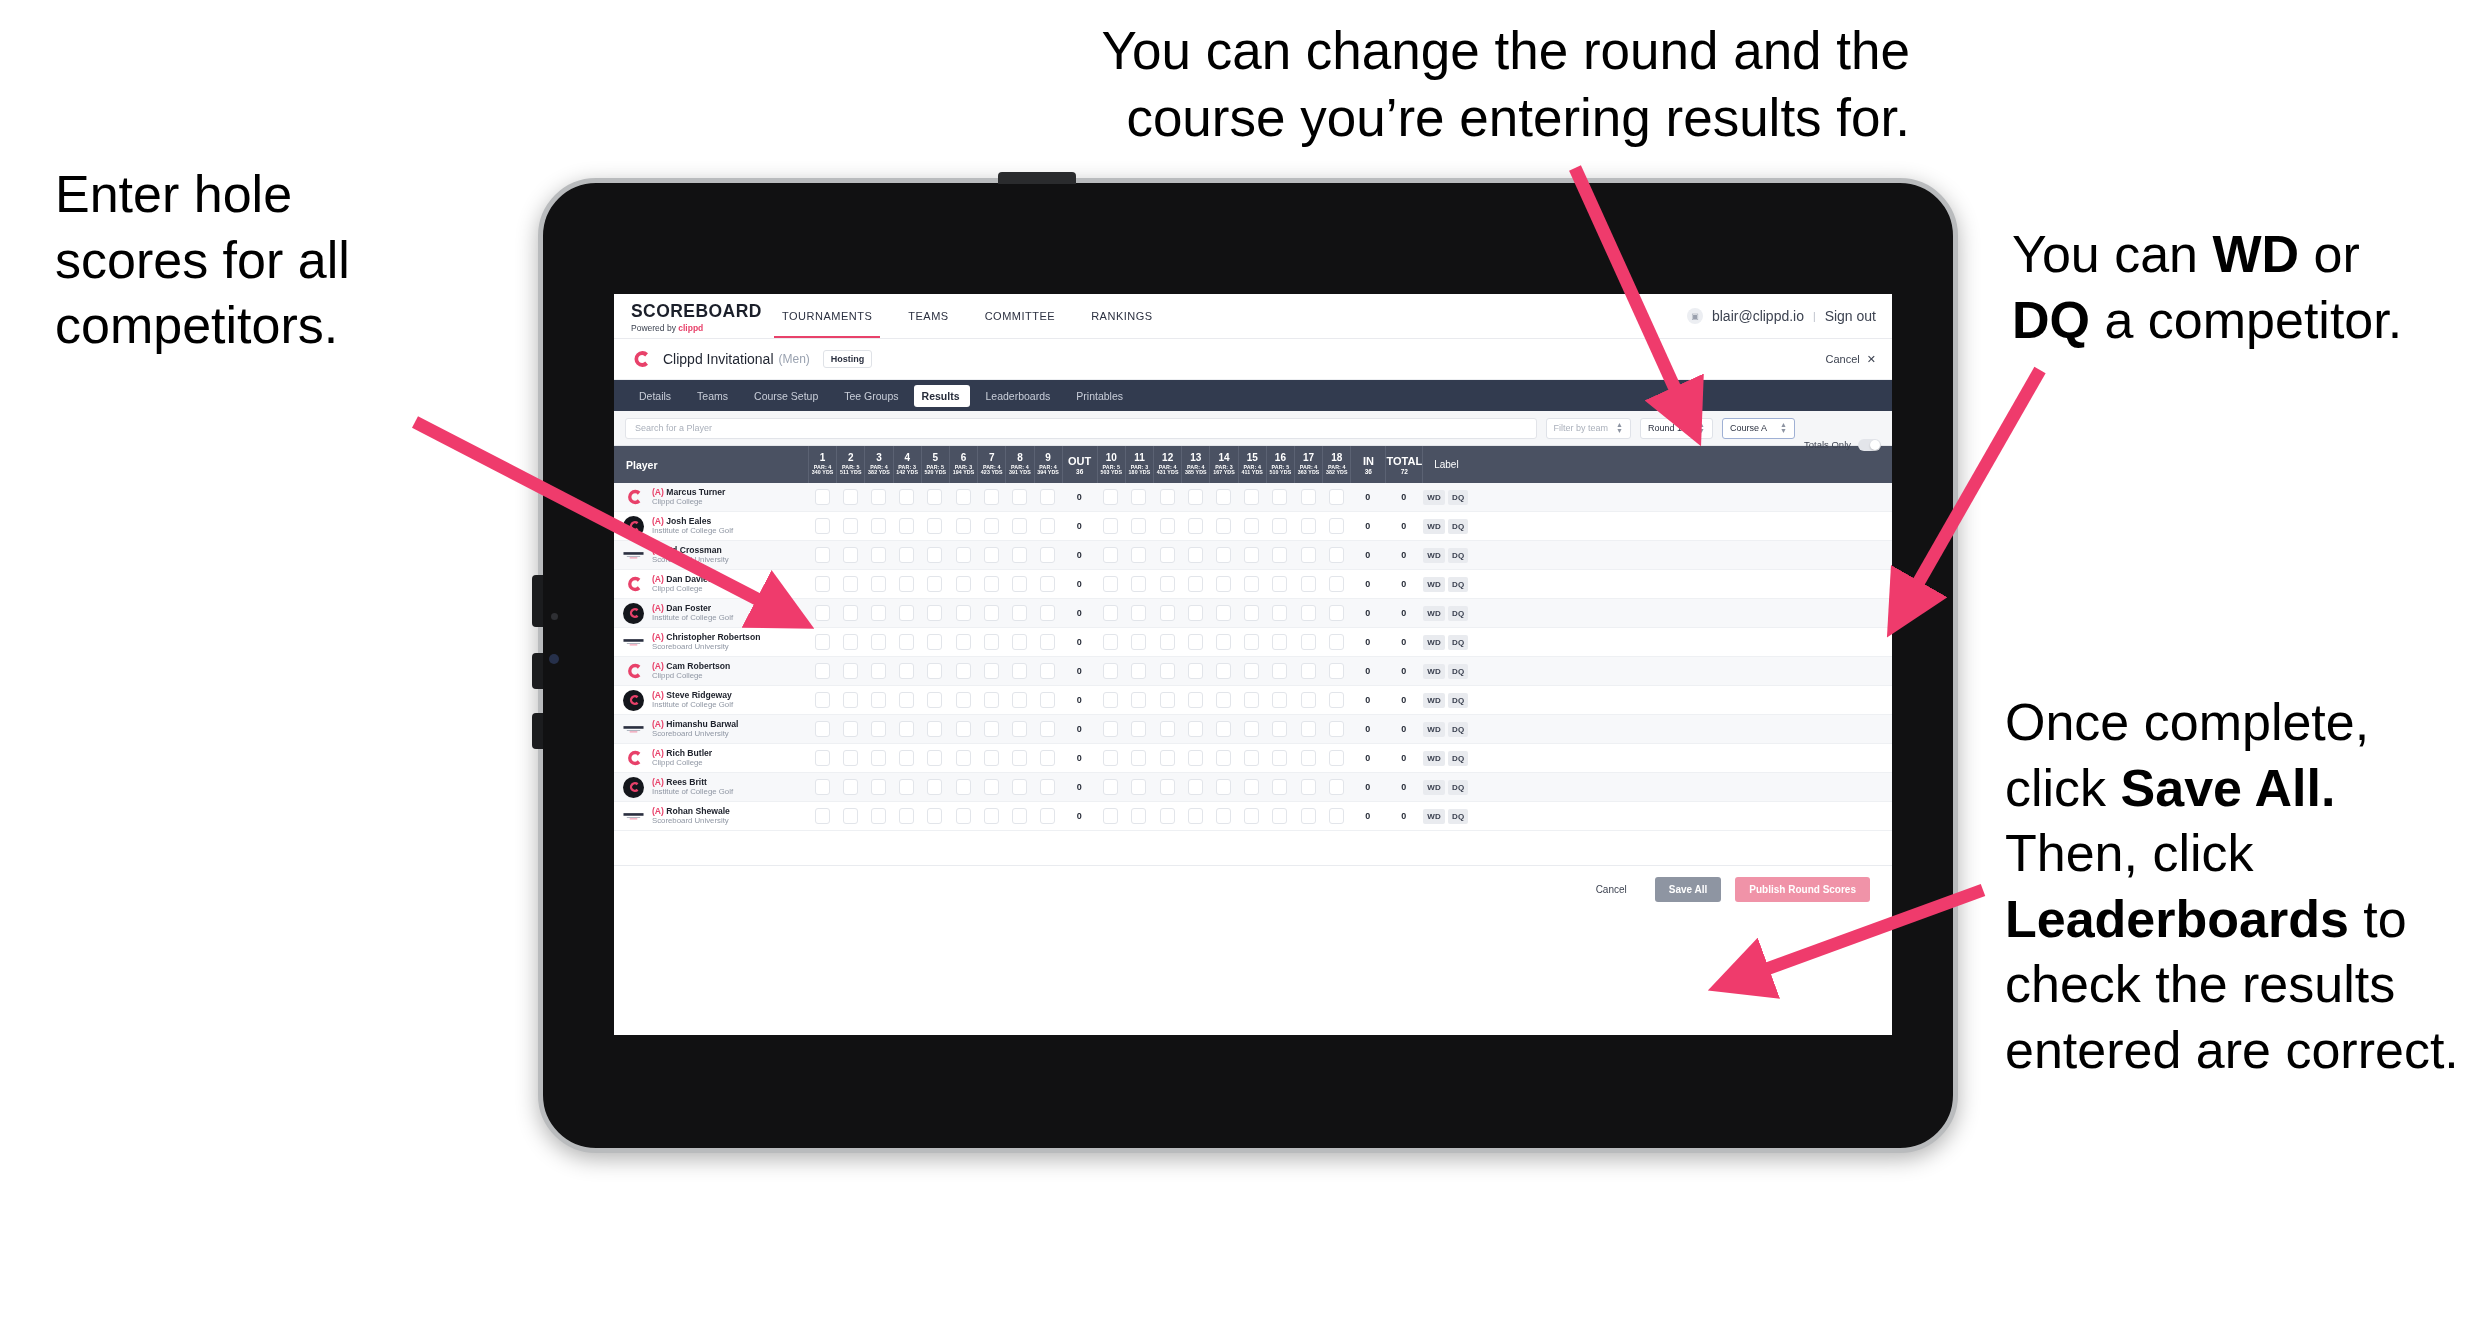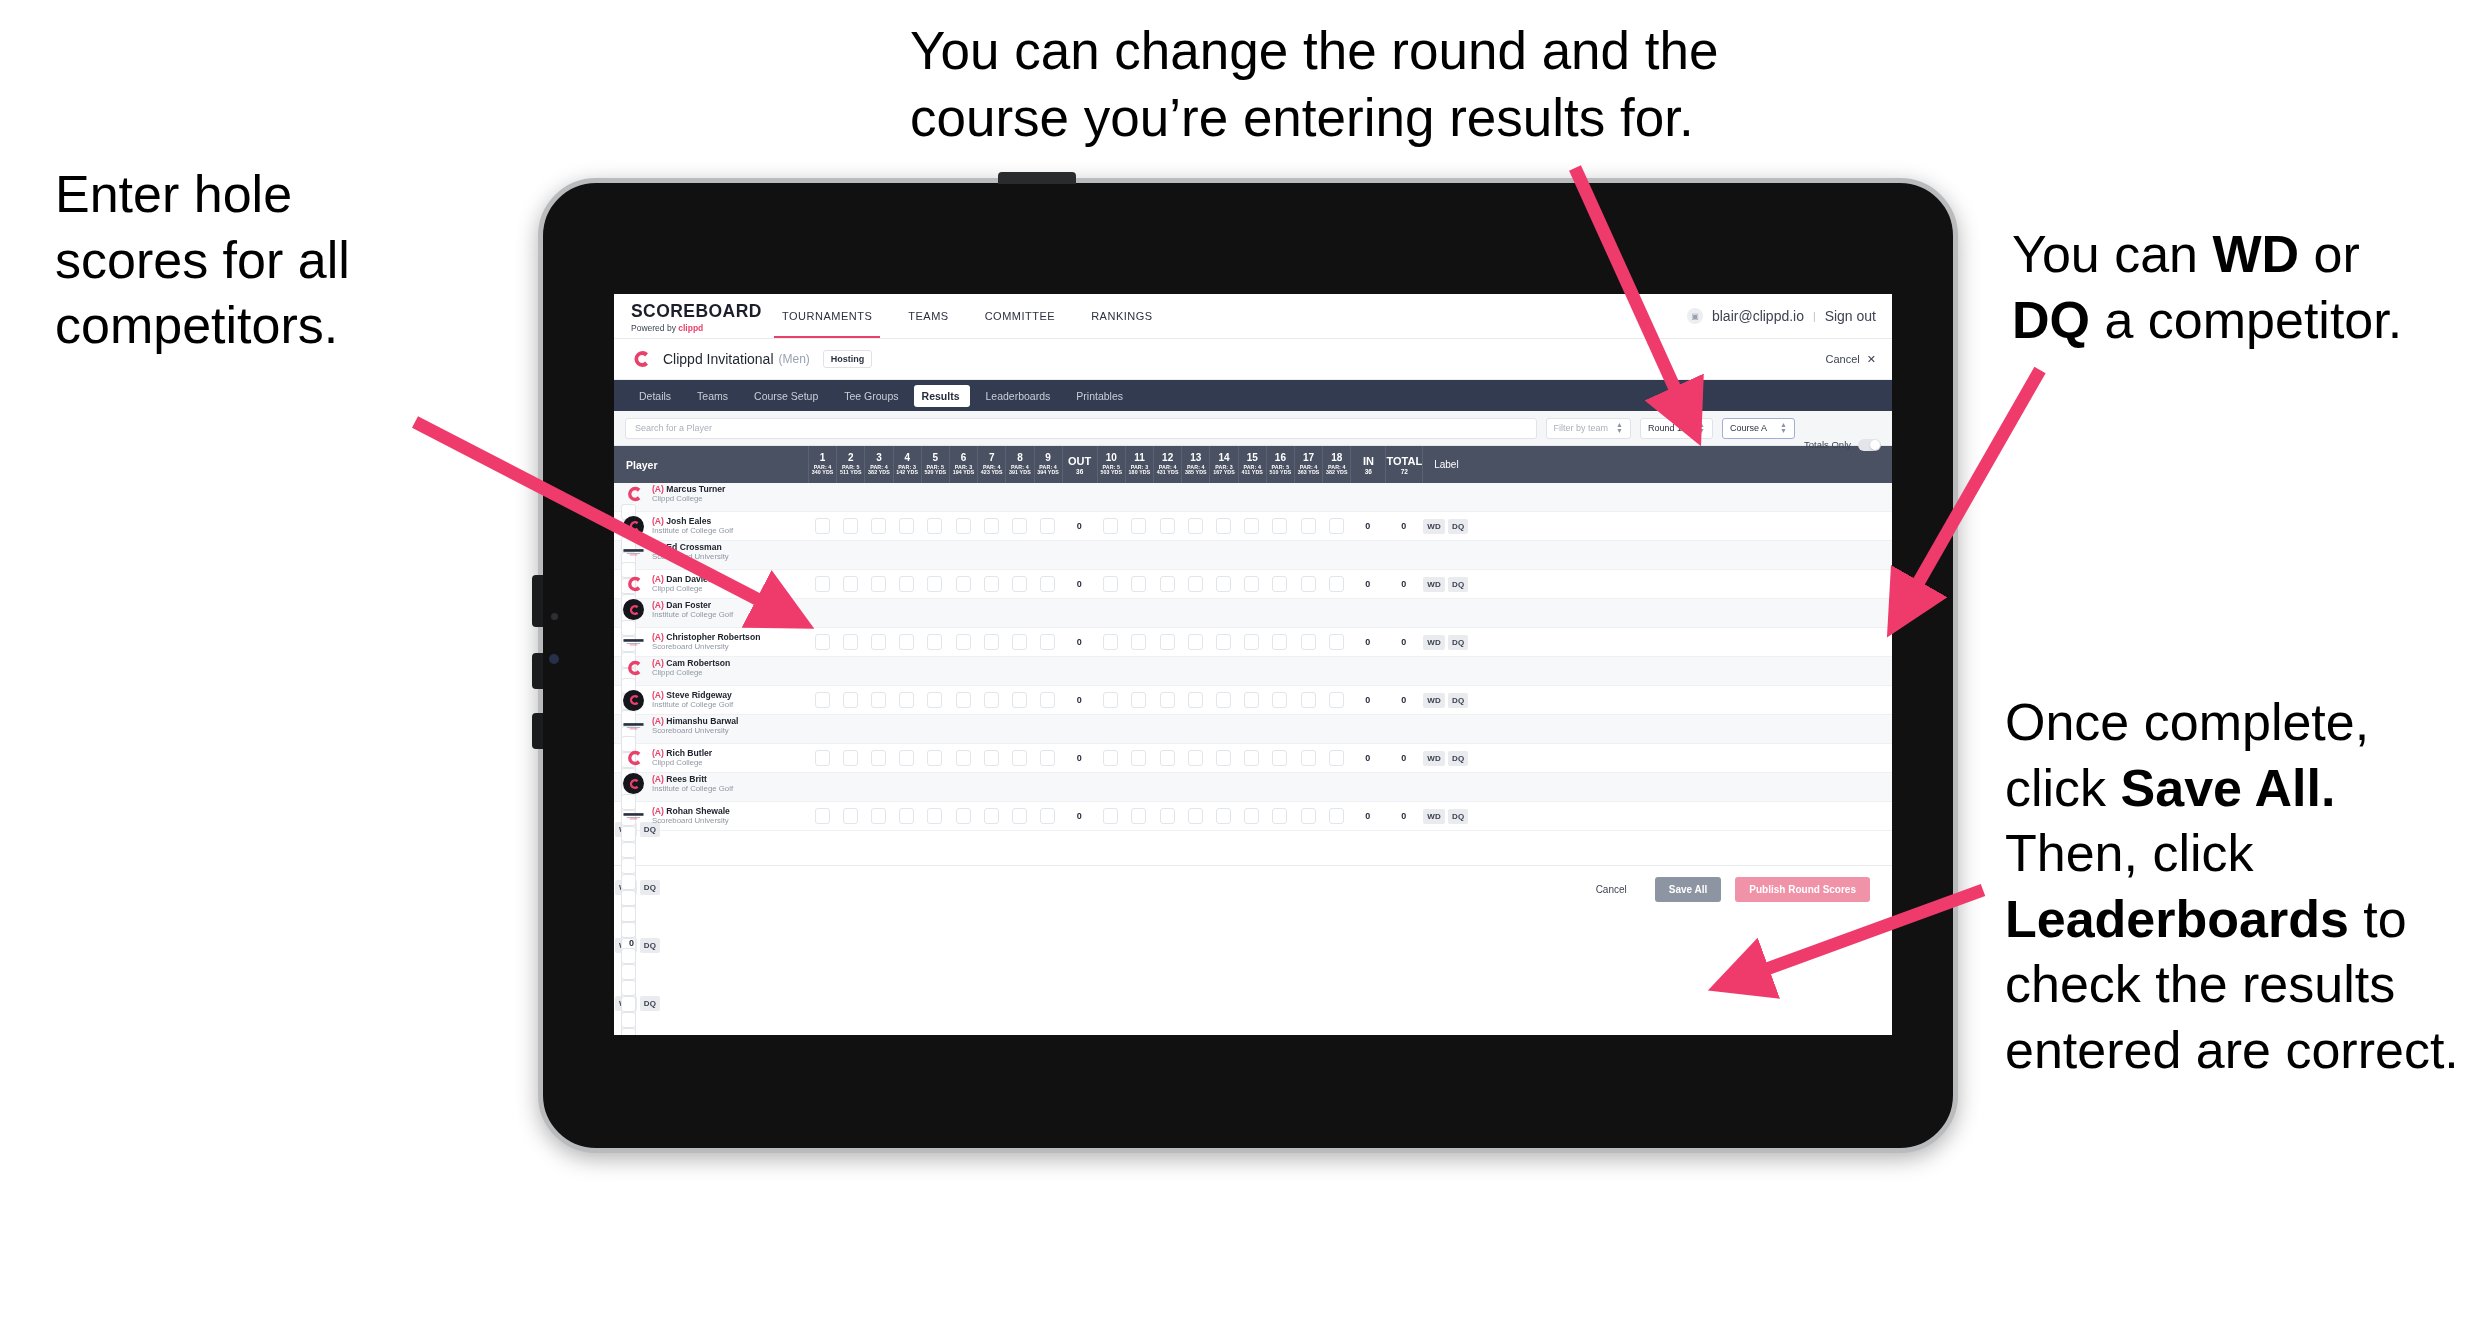--- a/index.html
+++ b/index.html
@@ -14,21 +14,21 @@
   
   .anno {
     position: absolute;
     color: #000;
     font-family: "Liberation Sans", sans-serif;
     font-weight: 400;
     line-height: 1.26;
     white-space: pre-line;
   }
   .anno b { font-weight: 700; }
-  #anno-top      { left: 910px;  top: 18px;   width: 1000px; font-size: 53px; text-align:left; }
+  #anno-top      { left: 910px;  top: 18px;   width: 1000px; font-size: 53px; text-align:right; }
   #anno-left     { left: 55px;   top: 162px;  width: 420px;  font-size: 52px; }
   #anno-right    { left: 2012px; top: 222px;  width: 470px;  font-size: 52px; }
   #anno-bottomr  { left: 2005px; top: 690px;  width: 480px;  font-size: 52px; }
 
   
   .arrow-svg { position:absolute; left:0; top:0; width:2489px; height:1339px; pointer-events:none; }
 
   
   #tablet {
     position: absolute;
@@ -118,21 +118,21 @@
   .th-sum { width:35px; border-left:1px solid #5b6273; display:flex; flex-direction:column;
             align-items:center; justify-content:center;}
   .th-sum .sn { font-size:11px; font-weight:700;}
   .th-sum .sv { font-size:6.5px; font-weight:700; margin-top:1px;}
   .th-total { width:37px;}
   .th-label { width:47px; border-left:1px solid #5b6273; display:flex; align-items:center;
               justify-content:center; font-size:10px;text-align:center;}
 
   .trow { display:flex; align-items:stretch; height:29px; background:#fff;
           border-bottom:1px solid #eef0f3;}
-  .trow.alt { background:#f7f8fa;flex-direction:column;}
+  .trow.alt { background:#f7f8fa;}
   .td-player { width:194px; display:flex; align-items:center; padding-left:9px; gap:8px;}
   .av { width:21px; height:21px; border-radius:50%; flex:0 0 21px;
         display:flex; align-items:center; justify-content:center;}
   .av.dark { background:#14161c;}
   .pl-txt { display:flex; flex-direction:column; line-height:1.18;}
   .pl-name { font-size:8.6px; font-weight:700; color:#20242e;}
   .pl-name .amp { color:#e8416a;}
   .pl-team { font-size:7.8px; color:#8f96a3;}
   .td-hole { width:28.2px; display:flex; align-items:center; justify-content:center;}
   .cellbox { width:15px; height:16px; border:1px solid #e2e5ea; border-radius:3px; background:#fff;}

